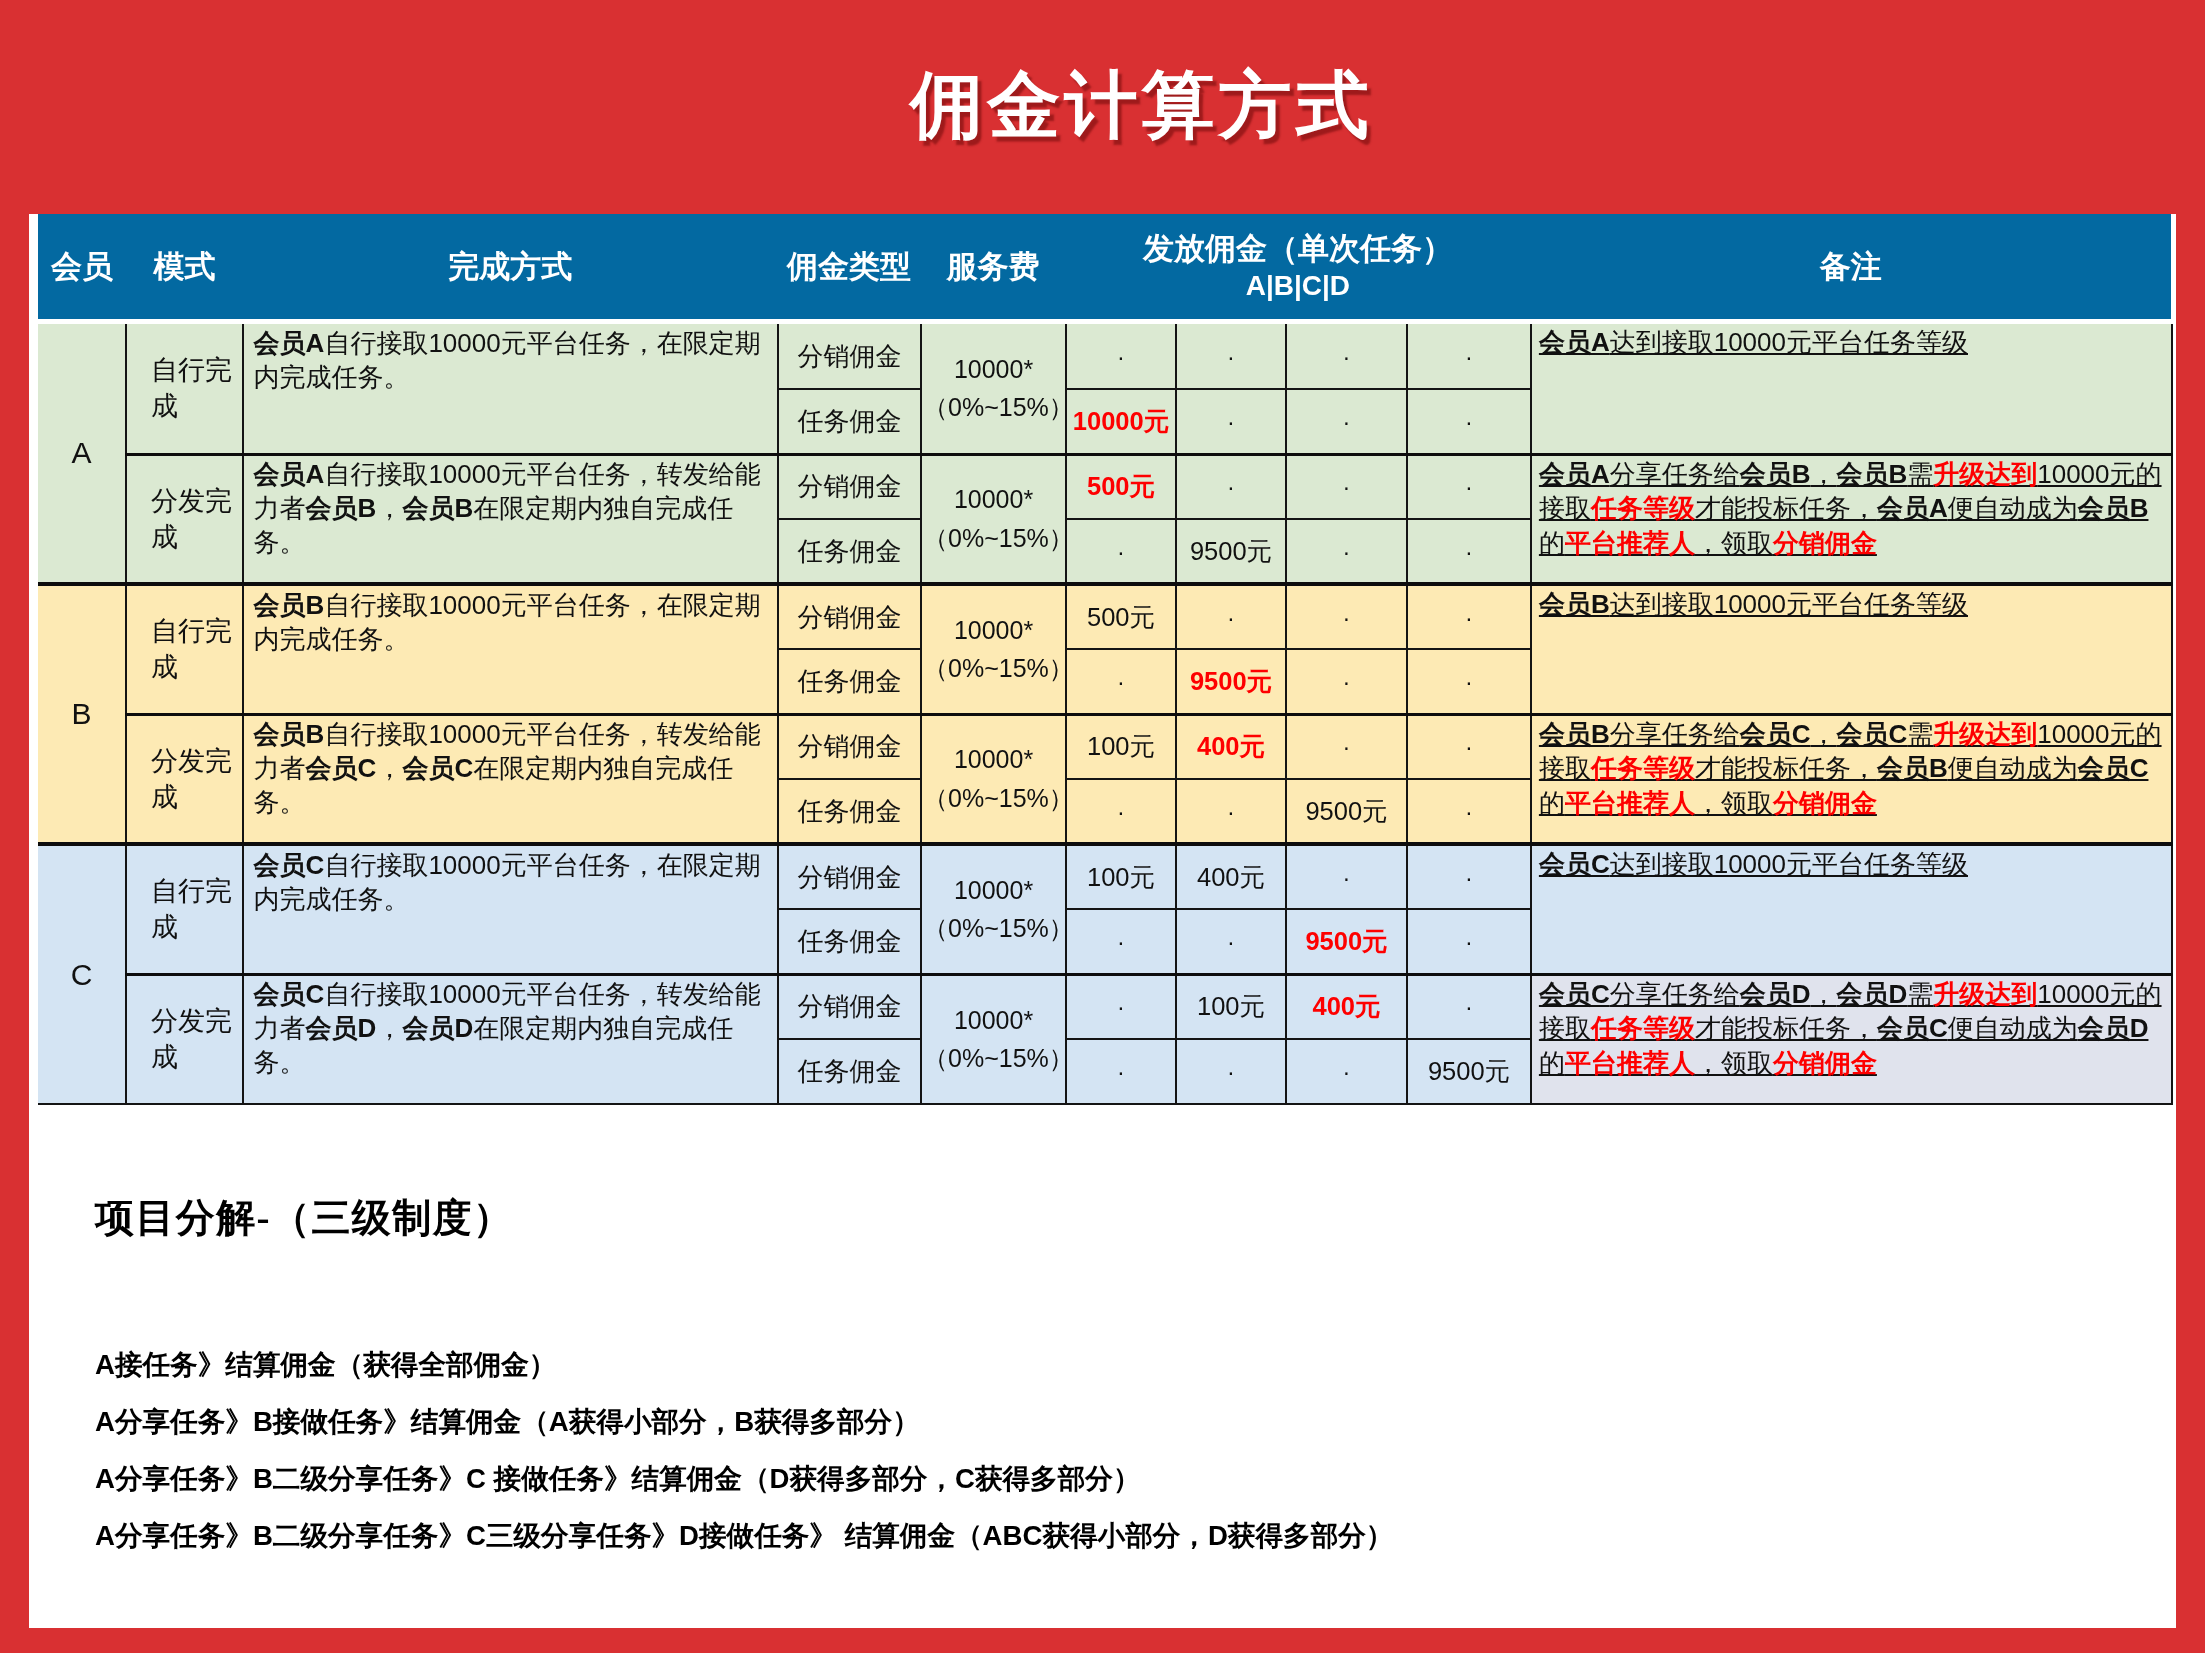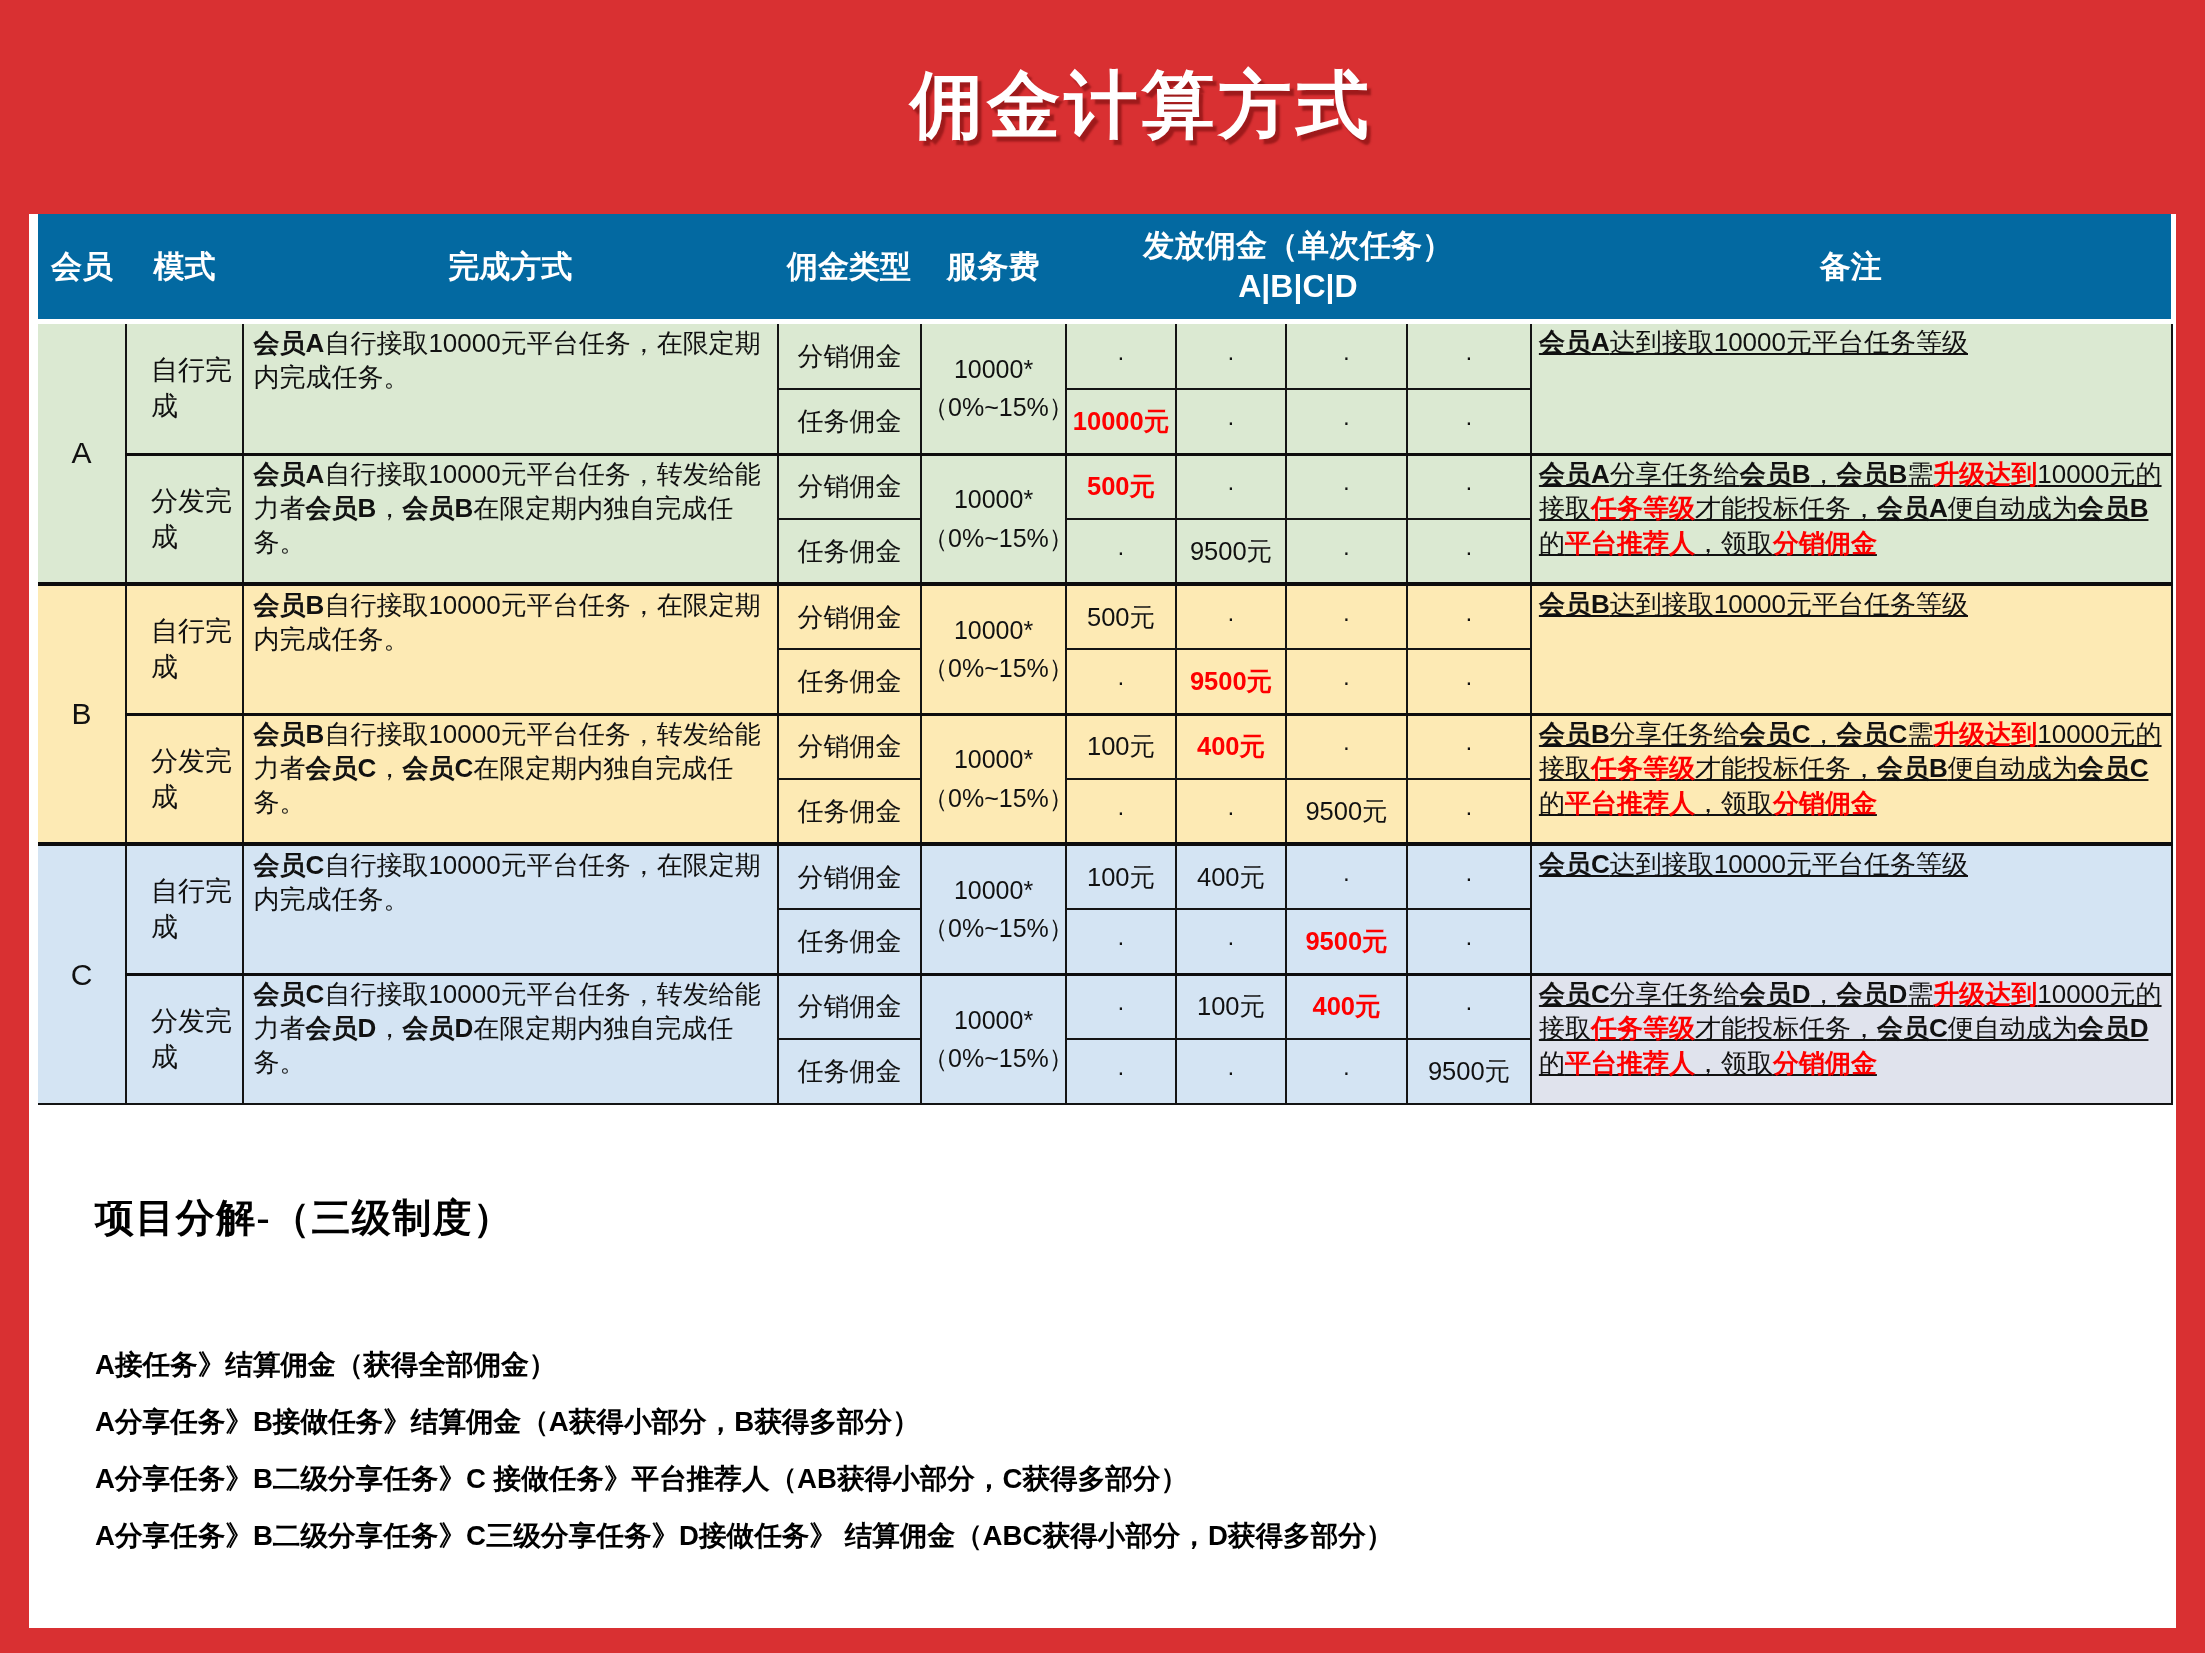--- a/index.html
+++ b/index.html
@@ -25,21 +25,21 @@
   }
   
   .header-band{
     position:absolute;left:38px;top:214px;width:2133px;height:105px;
     background:#0369a1;display:flex;align-items:center;
     color:#ffffff;font-weight:bold;font-size:31px;
   }
   .hcell{display:flex;align-items:center;justify-content:center;text-align:center;height:100%;}
   .hc0{width:88px;}.hc1{width:117px;}.hc2{width:535px;}.hc3{width:143px;}.hc4{width:145px;}
   .hc-payout{width:465px;flex-direction:column;justify-content:center;line-height:1.25;}
-  .hc-payout .sub{font-size:32px;text-align:center;}
+  .hc-payout .sub{font-size:28px;text-align:center;}
   .hc9{width:641px;}
   
   table.body-table{
     position:absolute;left:38px;top:324px;width:2133px;
     border-collapse:collapse;table-layout:fixed;
   }
   td{border:2.1px solid #141414;color:#111;overflow:hidden;}
   tr{height:65px;}
   tr.section-start td{border-top:4.1px solid #0d0d0d;}
   tr.mode-start td{border-top:3.4px solid #0d0d0d;}
@@ -236,17 +236,17 @@
           <td class="val"><span class="dot">·</span></td>
           <td class="val"><span>9500元</span></td>
         </tr>
       </tbody>
   </table>
 
   <div class="notes-heading">项目分解-（三级制度）</div>
   <div class="notes-list" id="notes-list">
       <div>A接任务》结算佣金（获得全部佣金）</div>
       <div>A分享任务》B接做任务》结算佣金（A获得小部分，B获得多部分）</div>
-      <div>A分享任务》B二级分享任务》C 接做任务》平台推荐人（AB获得小部分，C获得多部分）</div>
+      <div>A分享任务》B二级分享任务》C 接做任务》结算佣金（D获得多部分，C获得多部分）</div>
       <div>A分享任务》B二级分享任务》C三级分享任务》D接做任务》 结算佣金（ABC获得小部分，D获得多部分）</div>
     </div>
 </div>
 
 
 </body></html>

